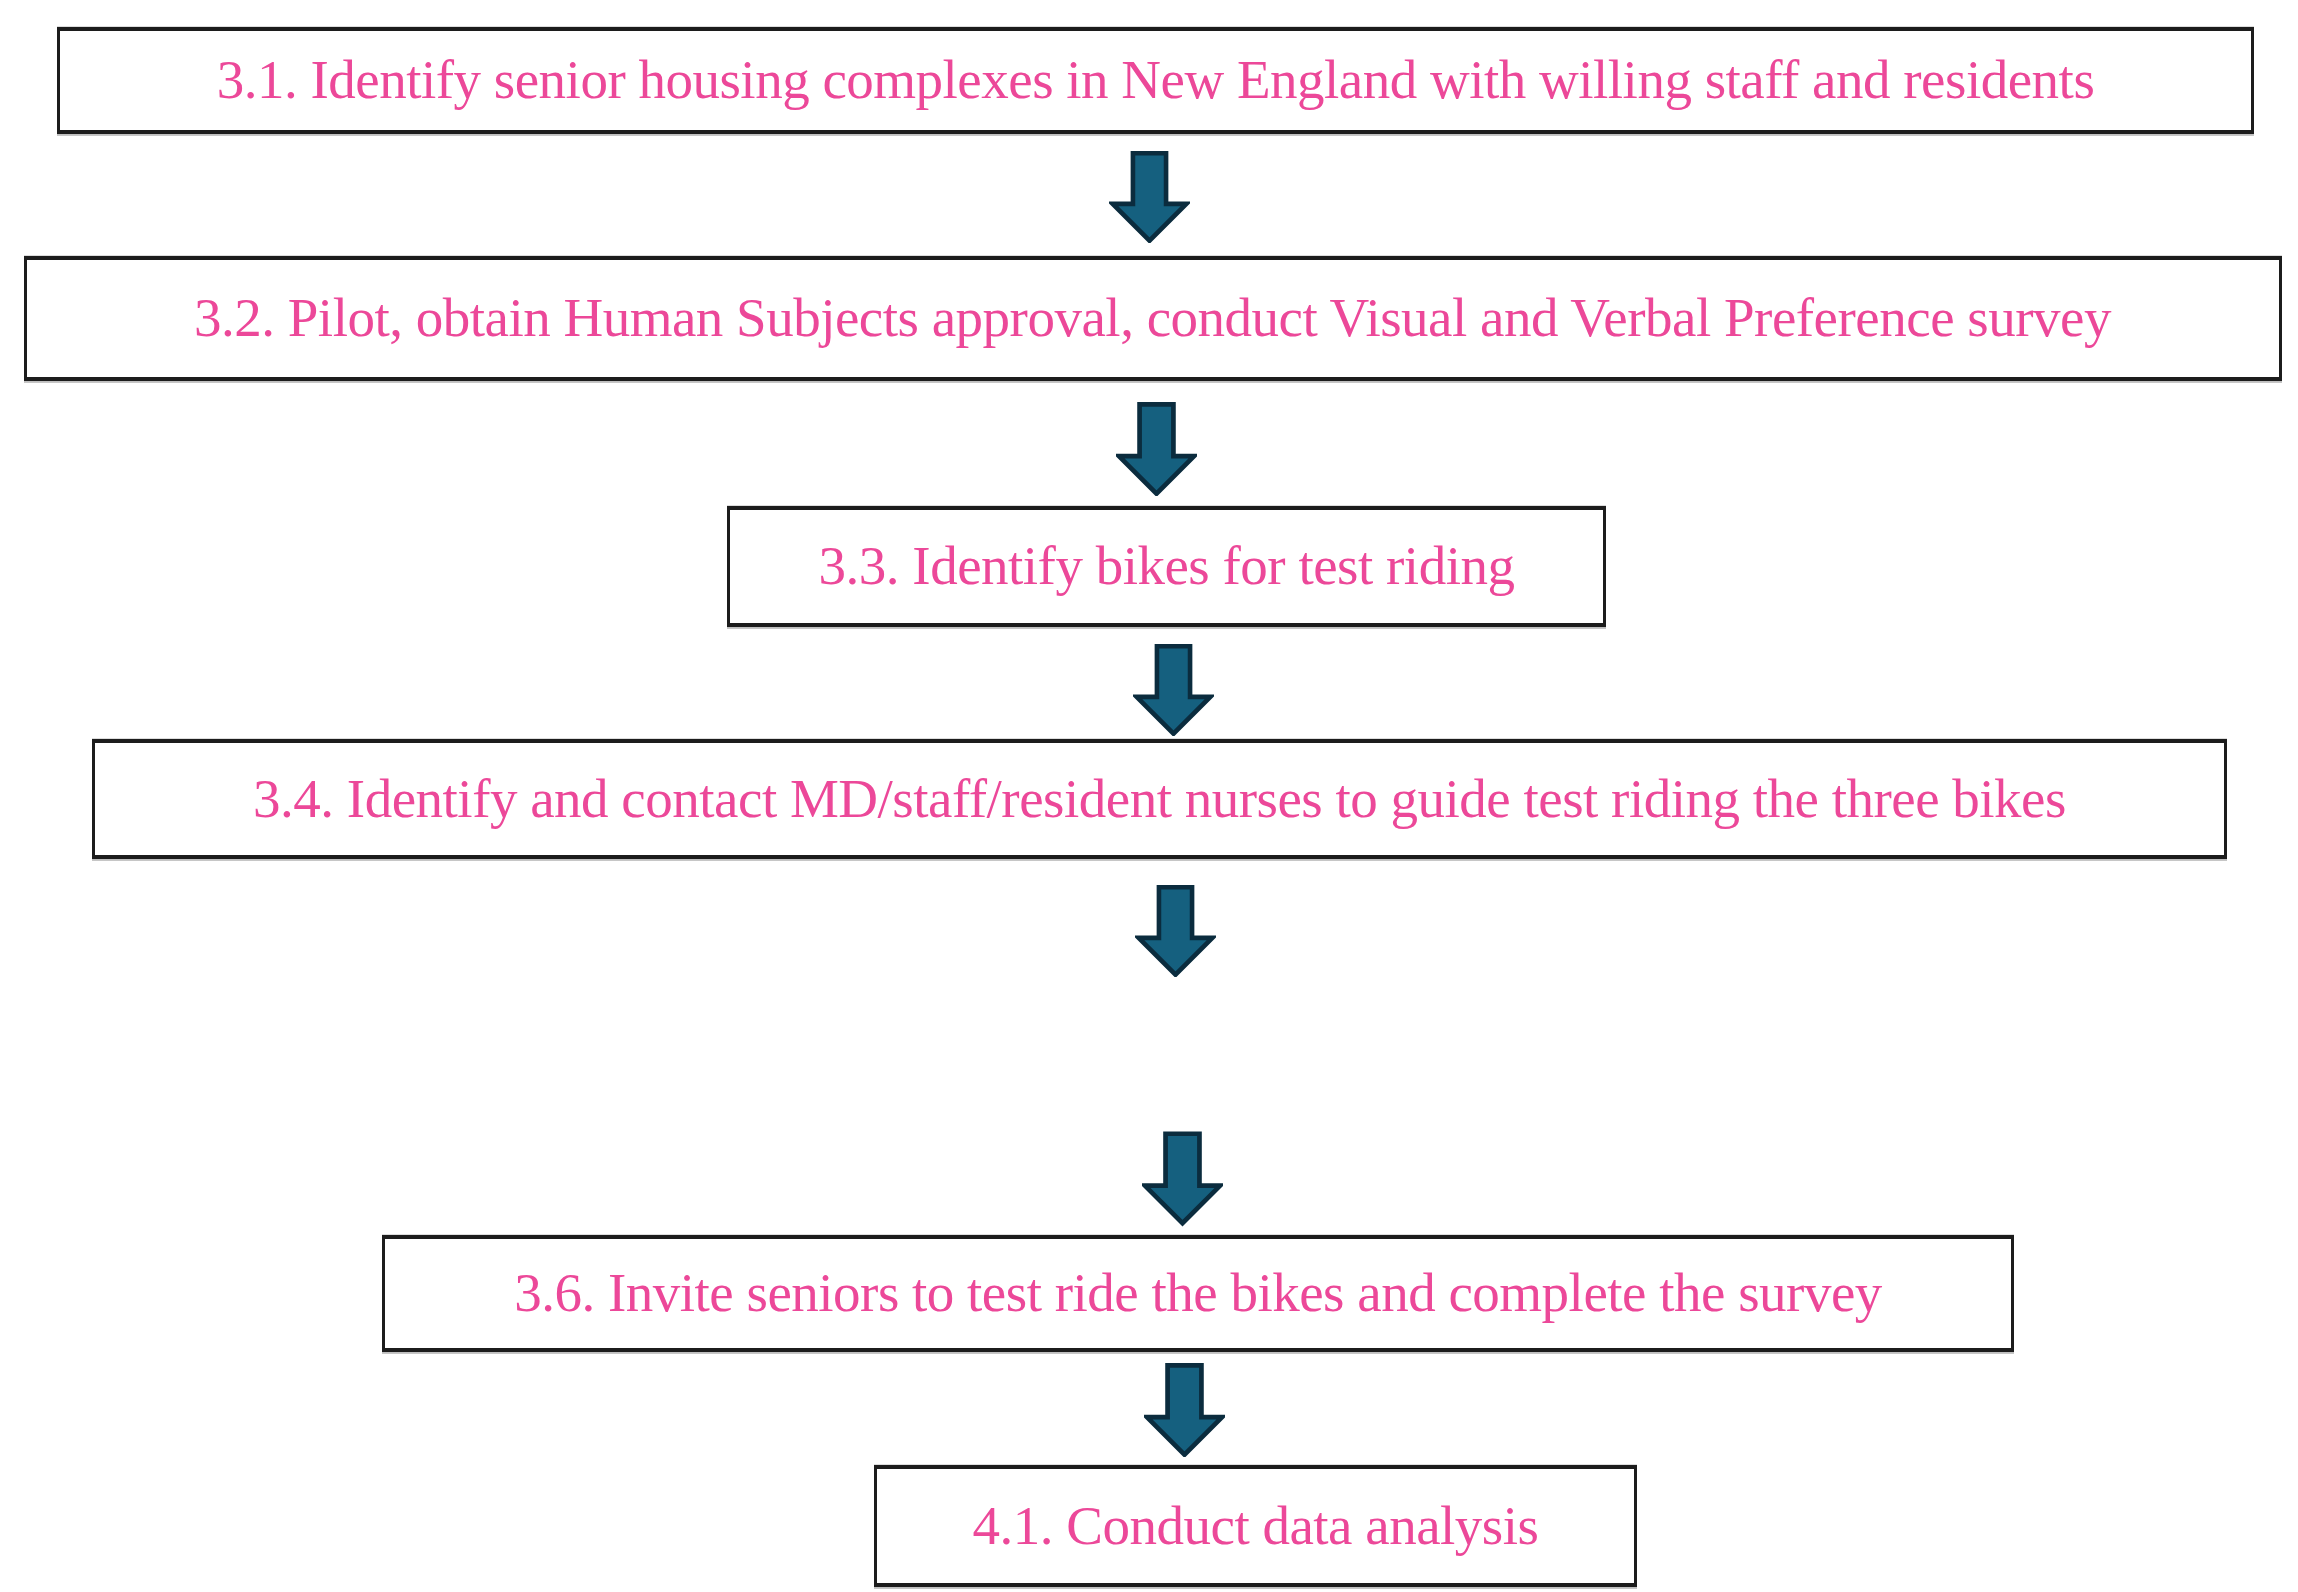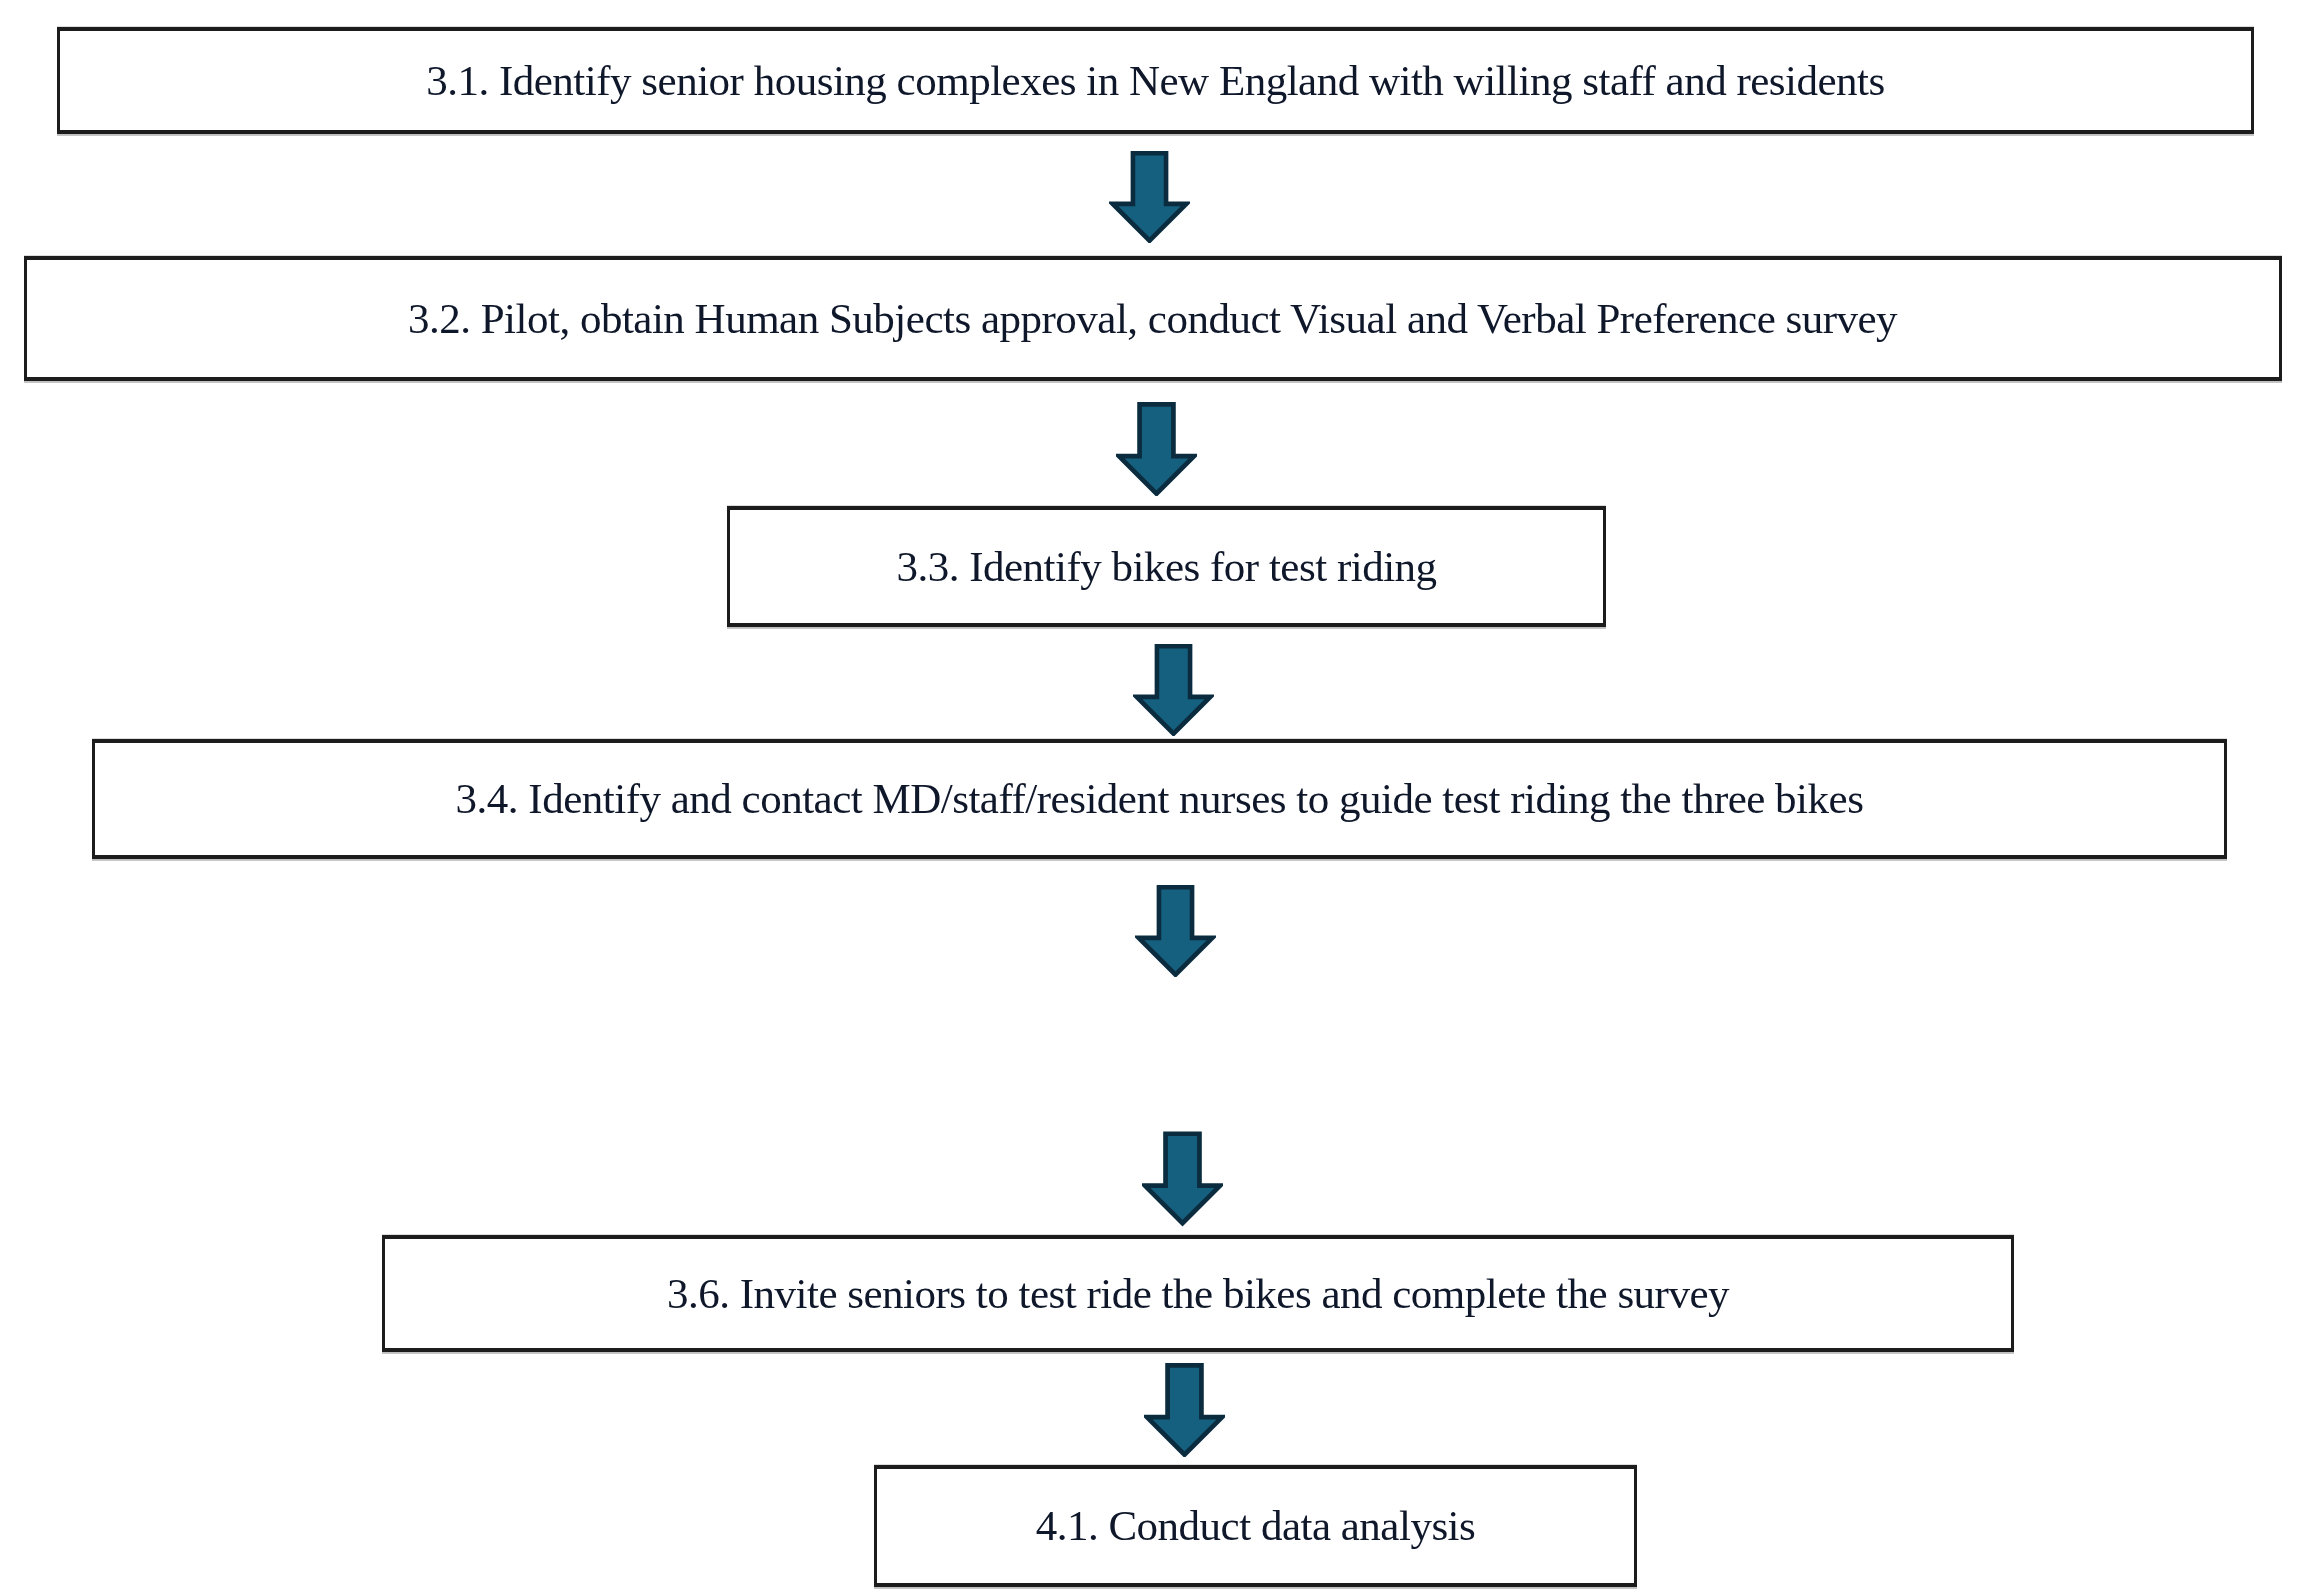--- a/index.html
+++ b/index.html
@@ -21,23 +21,23 @@
     background: #ffffff;
     border: 3.8px solid #1c1c1c;
     border-top-width: 4.7px;
     border-bottom-width: 4.7px;
     display: flex;
     align-items: center;
     justify-content: center;
     box-shadow: 0 1.9px 0 rgba(0,0,0,0.25), 0 -0.9px 0 rgba(0,0,0,0.15);
   }
   .step-label {
-    font-size: 43px;
+    font-size: 55px;
     line-height: 1.1;
-    color: #0f172a;
+    color: #ec4899;
     white-space: nowrap;
     letter-spacing: -0.5px;
   }
   .flow-arrow {
     position: absolute;
     display: block;
   }
 </style>
 </head>
 <body>

